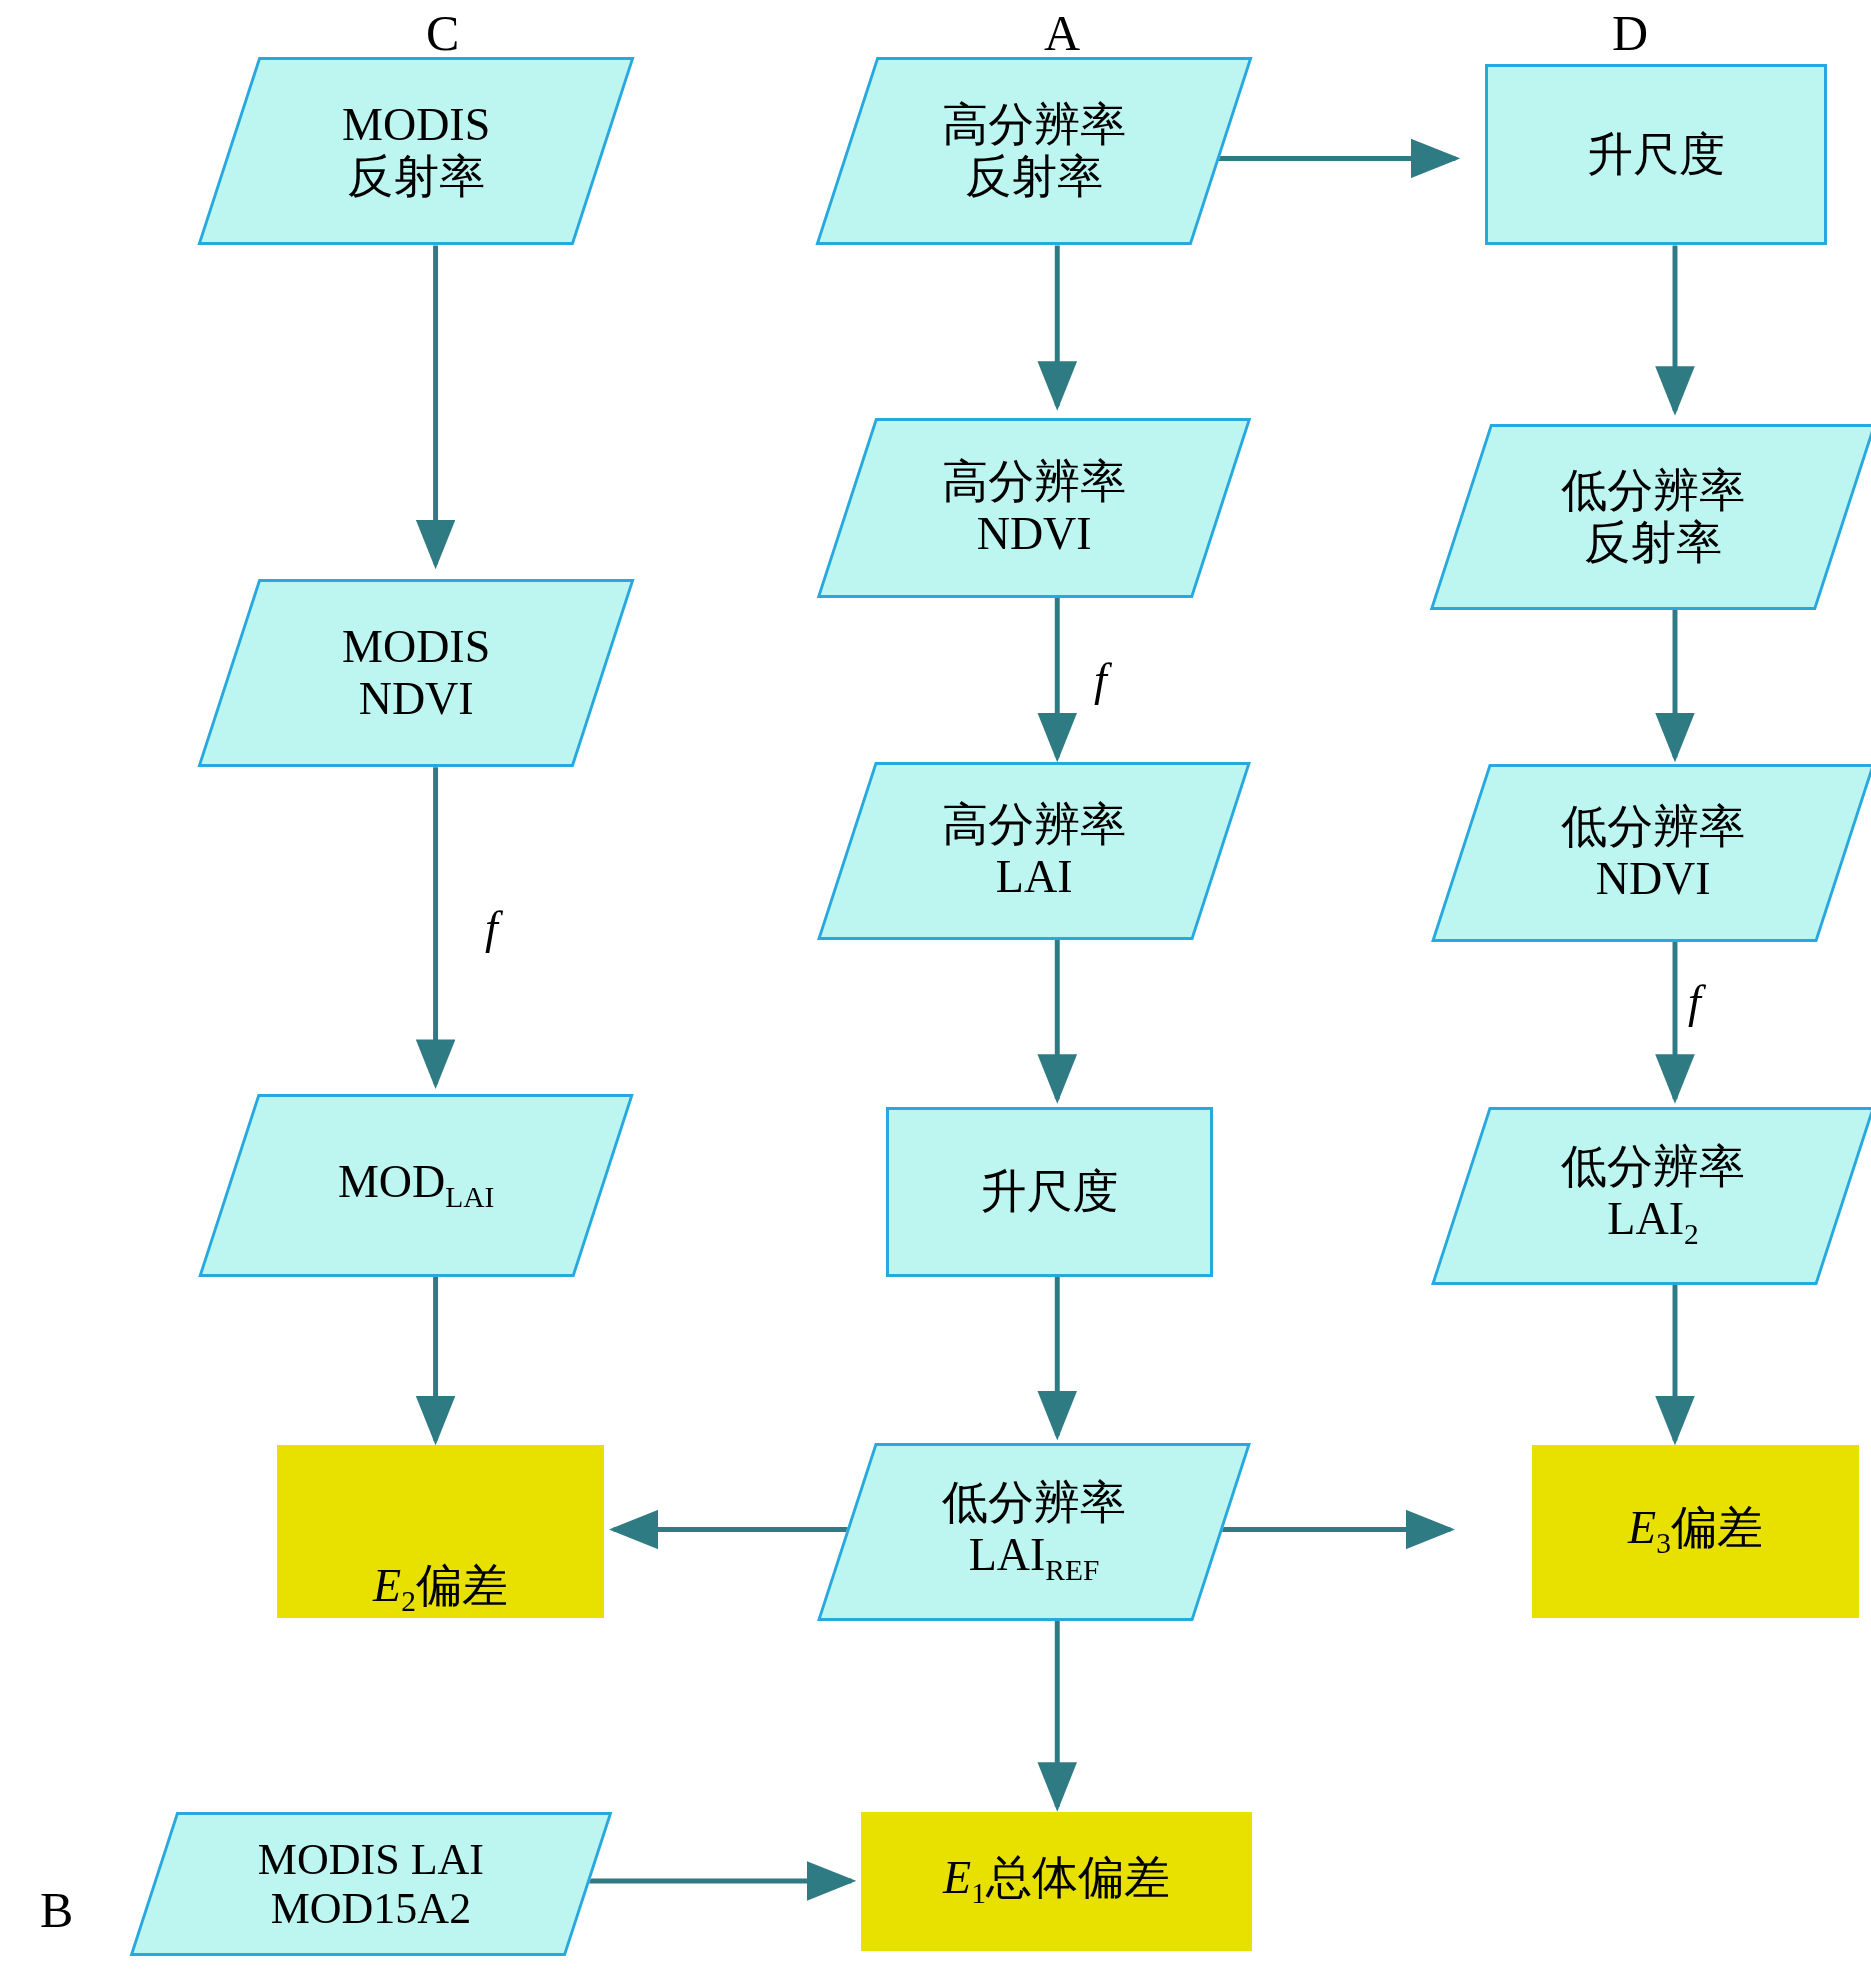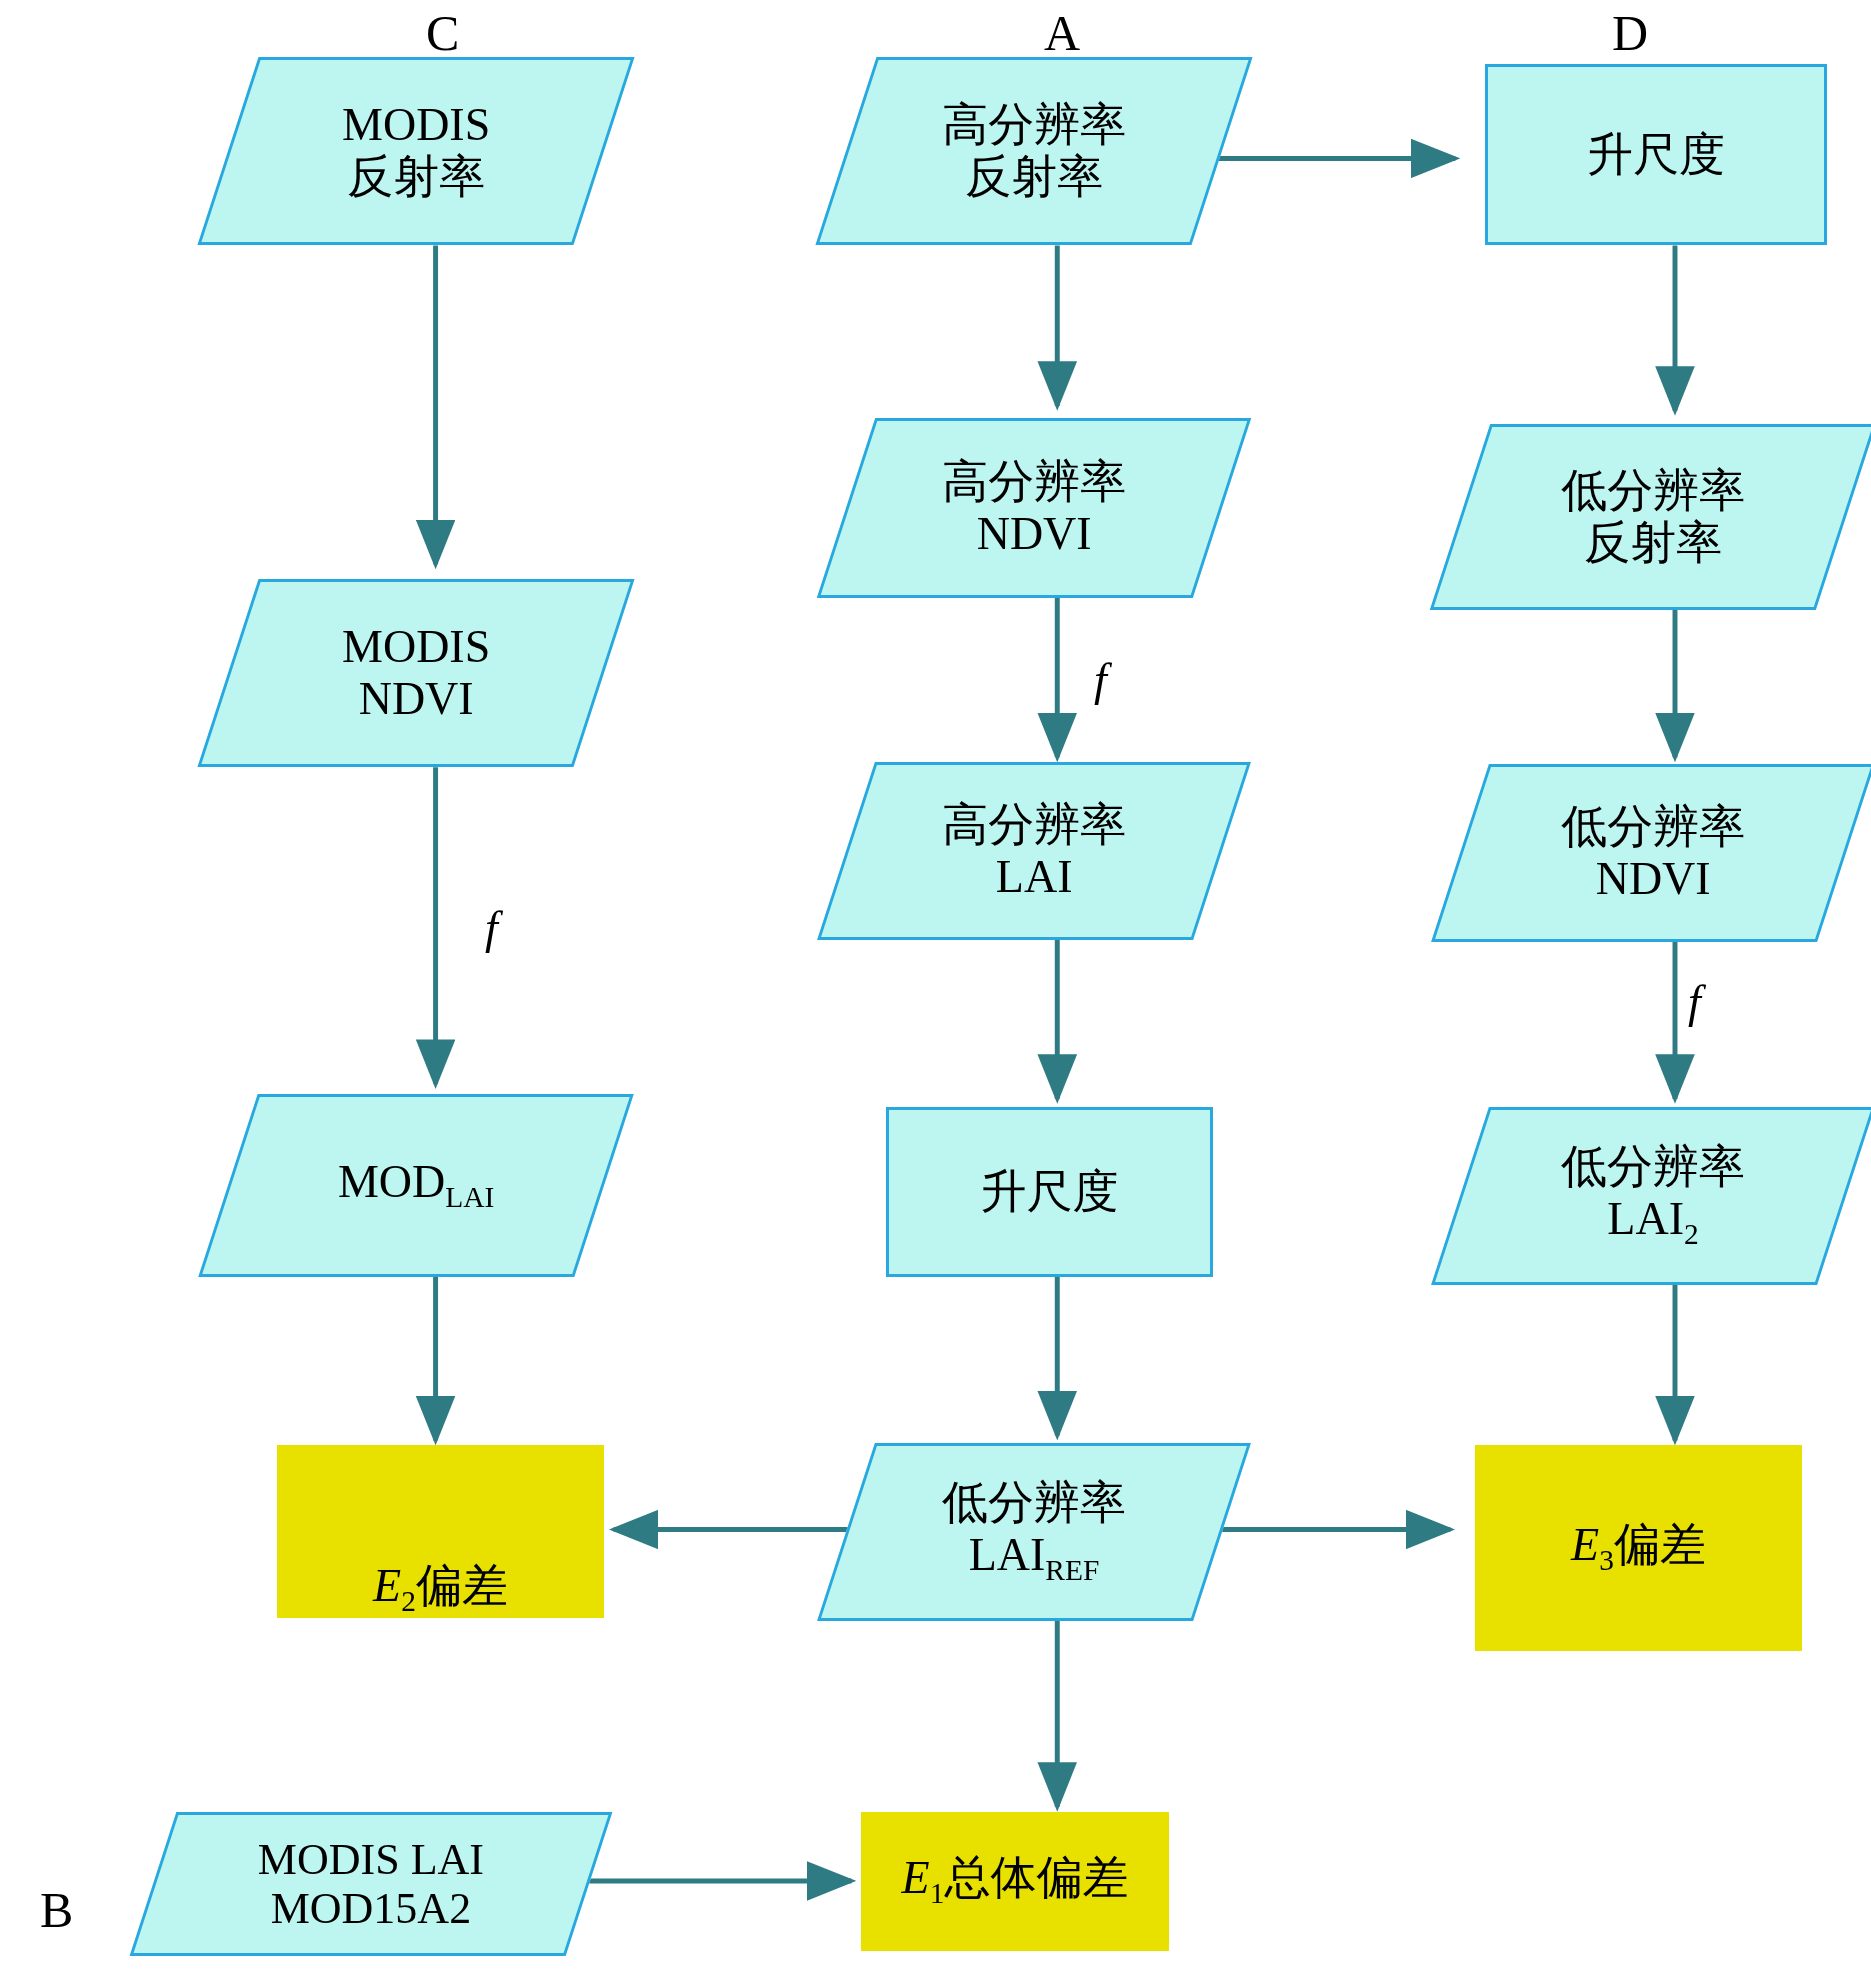--- a/index.html
+++ b/index.html
@@ -181,21 +181,21 @@
     </span>
   </div>
 
   <div class="node para txt46" style="left:846px; top:1443px; width:376px; height:178px;">
     <span class="inner">
       <span>低分辨率</span><br>
       <span>LAI</span><span class="sub">REF</span>
     </span>
   </div>
 
-  <div class="node yellow txt46" style="left:861px; top:1812px; width:308px; height:139px;">
+  <div class="node yellow txt46" style="left:861px; top:1812px; width:391px; height:139px;">
     <span class="inner">
       <span class="ital">E</span><span class="sub">1</span><span>总体偏差</span>
     </span>
   </div>
 
   <div class="node para txt44" style="left:153px; top:1812px; width:436px; height:144px;">
     <span class="inner">
       <span>MODIS LAI</span><br>
       <span>MOD15A2</span>
     </span>
@@ -221,20 +221,20 @@
     </span>
   </div>
 
   <div class="node para txt46" style="left:1460px; top:1107px; width:386px; height:178px;">
     <span class="inner">
       <span>低分辨率</span><br>
       <span>LAI</span><span class="sub">2</span>
     </span>
   </div>
 
-  <div class="node yellow txt46" style="left:1475px; top:1445px; width:327px; height:206px;text-align:center;">
+  <div class="node yellow txt46" style="left:1532px; top:1445px; width:327px; height:173px;text-align:center;">
     <span class="inner">
       <span class="ital">E</span><span class="sub">3</span><span>偏差</span>
     </span>
   </div>
 
 </div>
 
 
 </body></html>

